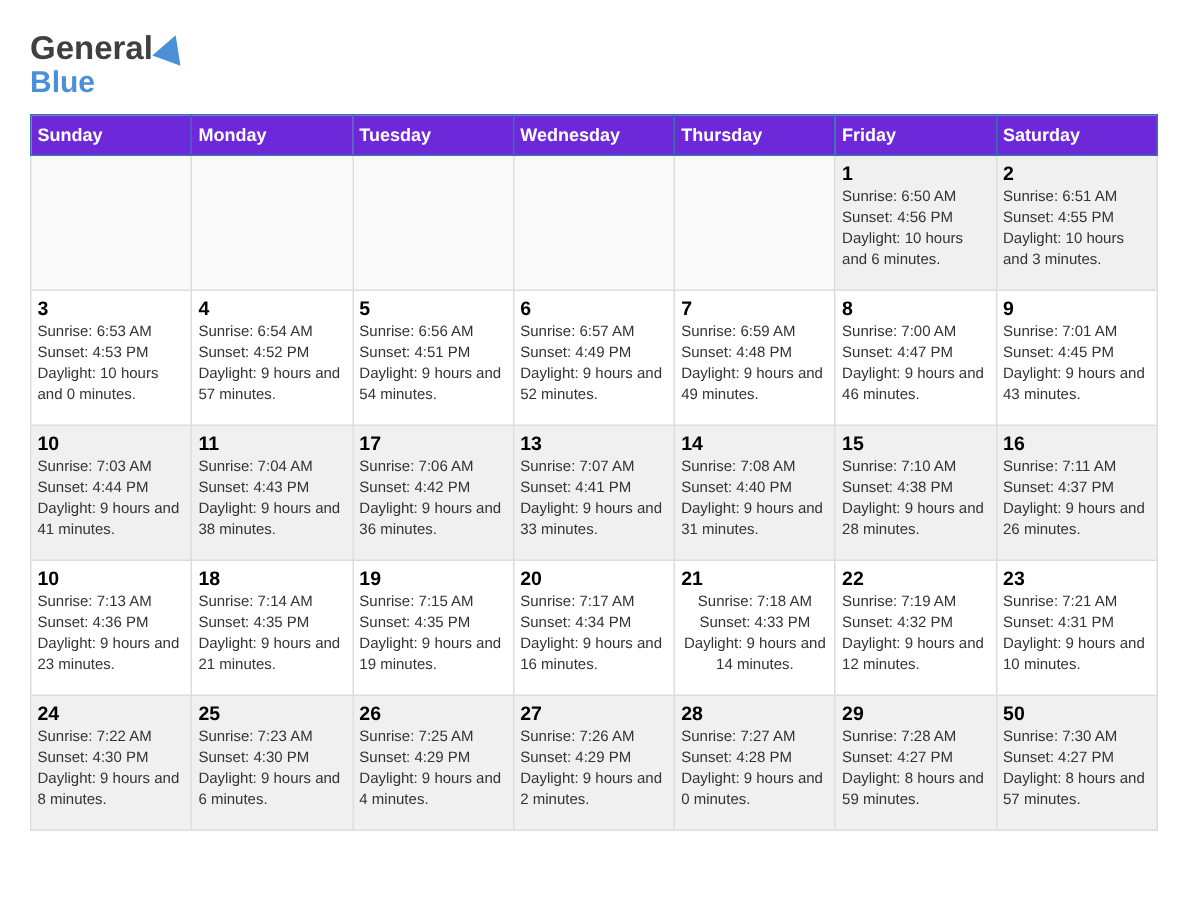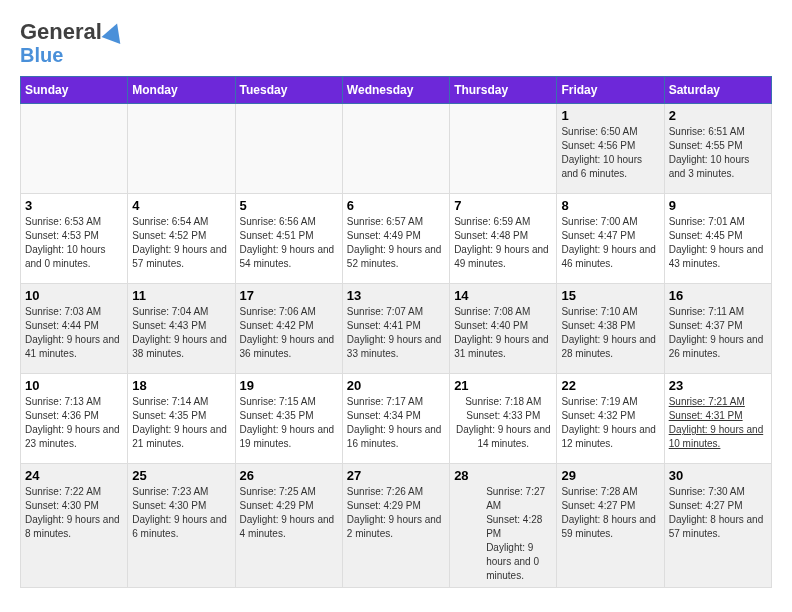--- a/index.html
+++ b/index.html
@@ -274,21 +274,21 @@
 Daylight: 9 hours and 14 minutes.</div>
         </td>
         <td>
           <span class="day-num">22</span>
           <div class="day-info" style="white-space: pre-line;">Sunrise: 7:19 AM
 Sunset: 4:32 PM
 Daylight: 9 hours and 12 minutes.</div>
         </td>
         <td>
           <span class="day-num">23</span>
-          <div class="day-info" style="white-space: pre-line; text-decoration: underline;">Sunrise: 7:21 AM
+          <div class="day-info" style="white-space: pre-line;">Sunrise: 7:21 AM
 Sunset: 4:31 PM
 Daylight: 9 hours and 10 minutes.</div>
         </td>
       </tr>
       <tr>
         <td>
           <span class="day-num">24</span>
           <div class="day-info" style="white-space: pre-line;">Sunrise: 7:22 AM
 Sunset: 4:30 PM
 Daylight: 9 hours and 8 minutes.</div>
@@ -306,31 +306,31 @@
 Daylight: 9 hours and 4 minutes.</div>
         </td>
         <td>
           <span class="day-num">27</span>
           <div class="day-info" style="white-space: pre-line;">Sunrise: 7:26 AM
 Sunset: 4:29 PM
 Daylight: 9 hours and 2 minutes.</div>
         </td>
         <td>
           <span class="day-num">28</span>
-          <div class="day-info" style="white-space: pre-line; margin-left: 32px;">Sunrise: 7:27 AM
+          <div class="day-info" style="white-space: pre-line;">Sunrise: 7:27 AM
 Sunset: 4:28 PM
 Daylight: 9 hours and 0 minutes.</div>
         </td>
         <td>
           <span class="day-num">29</span>
           <div class="day-info" style="white-space: pre-line;">Sunrise: 7:28 AM
 Sunset: 4:27 PM
 Daylight: 8 hours and 59 minutes.</div>
         </td>
         <td>
-          <span class="day-num">30</span>
+          <span class="day-num">50</span>
           <div class="day-info" style="white-space: pre-line;">Sunrise: 7:30 AM
 Sunset: 4:27 PM
 Daylight: 8 hours and 57 minutes.</div>
         </td>
       </tr>
     </tbody>
 </table>
 
 </body></html>

